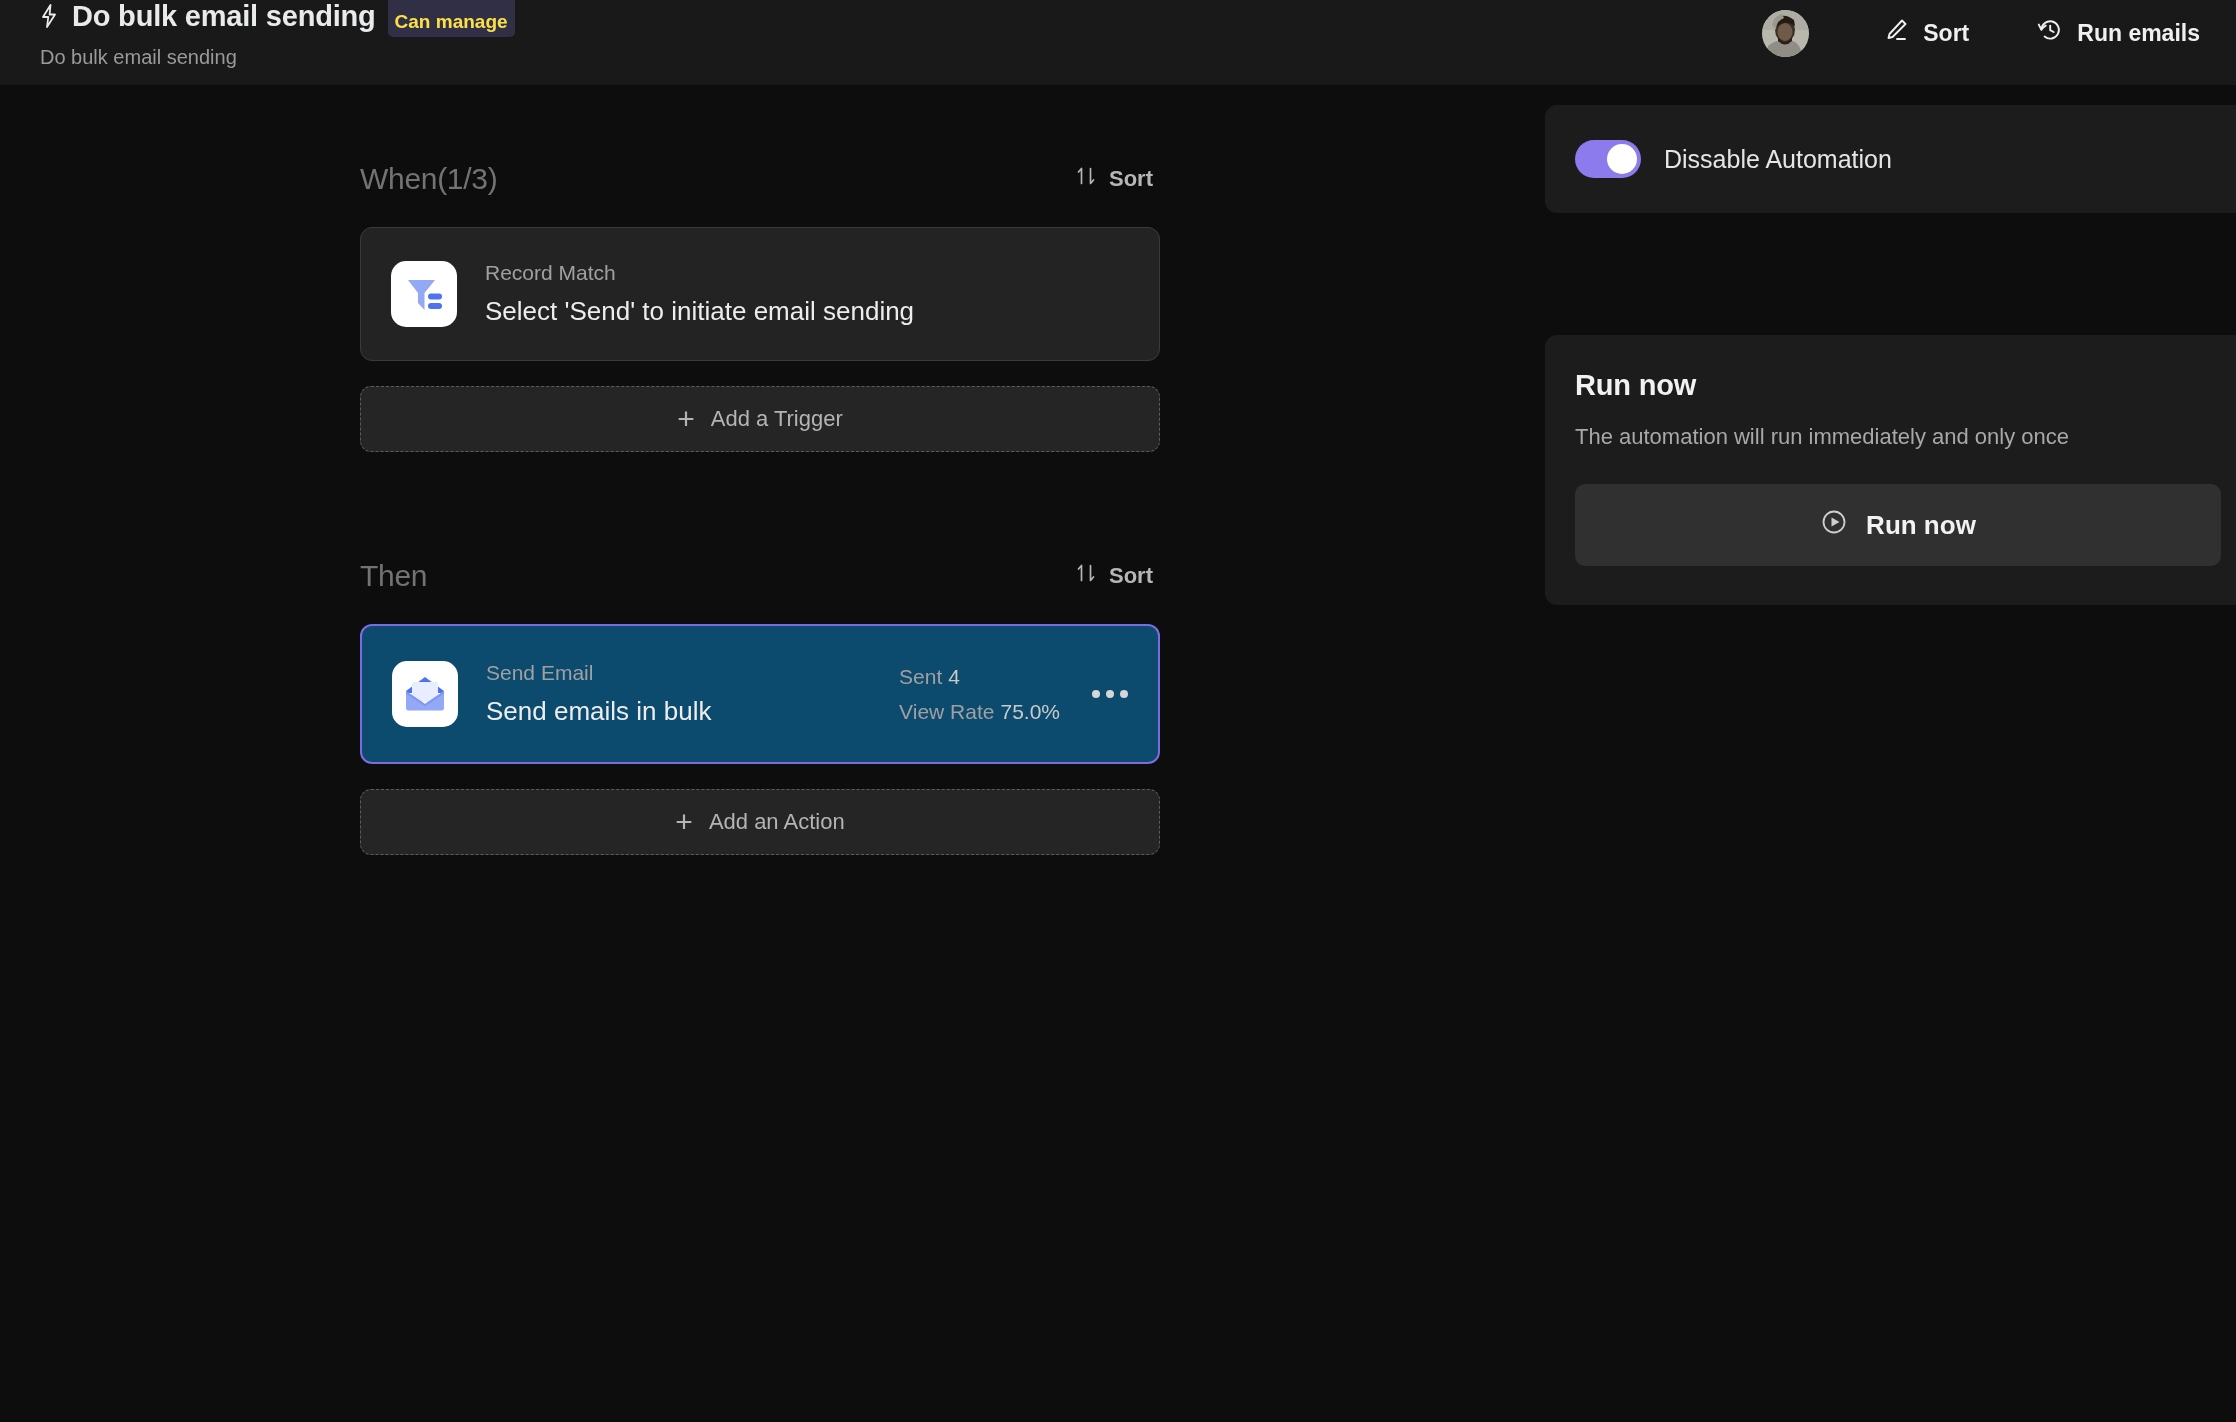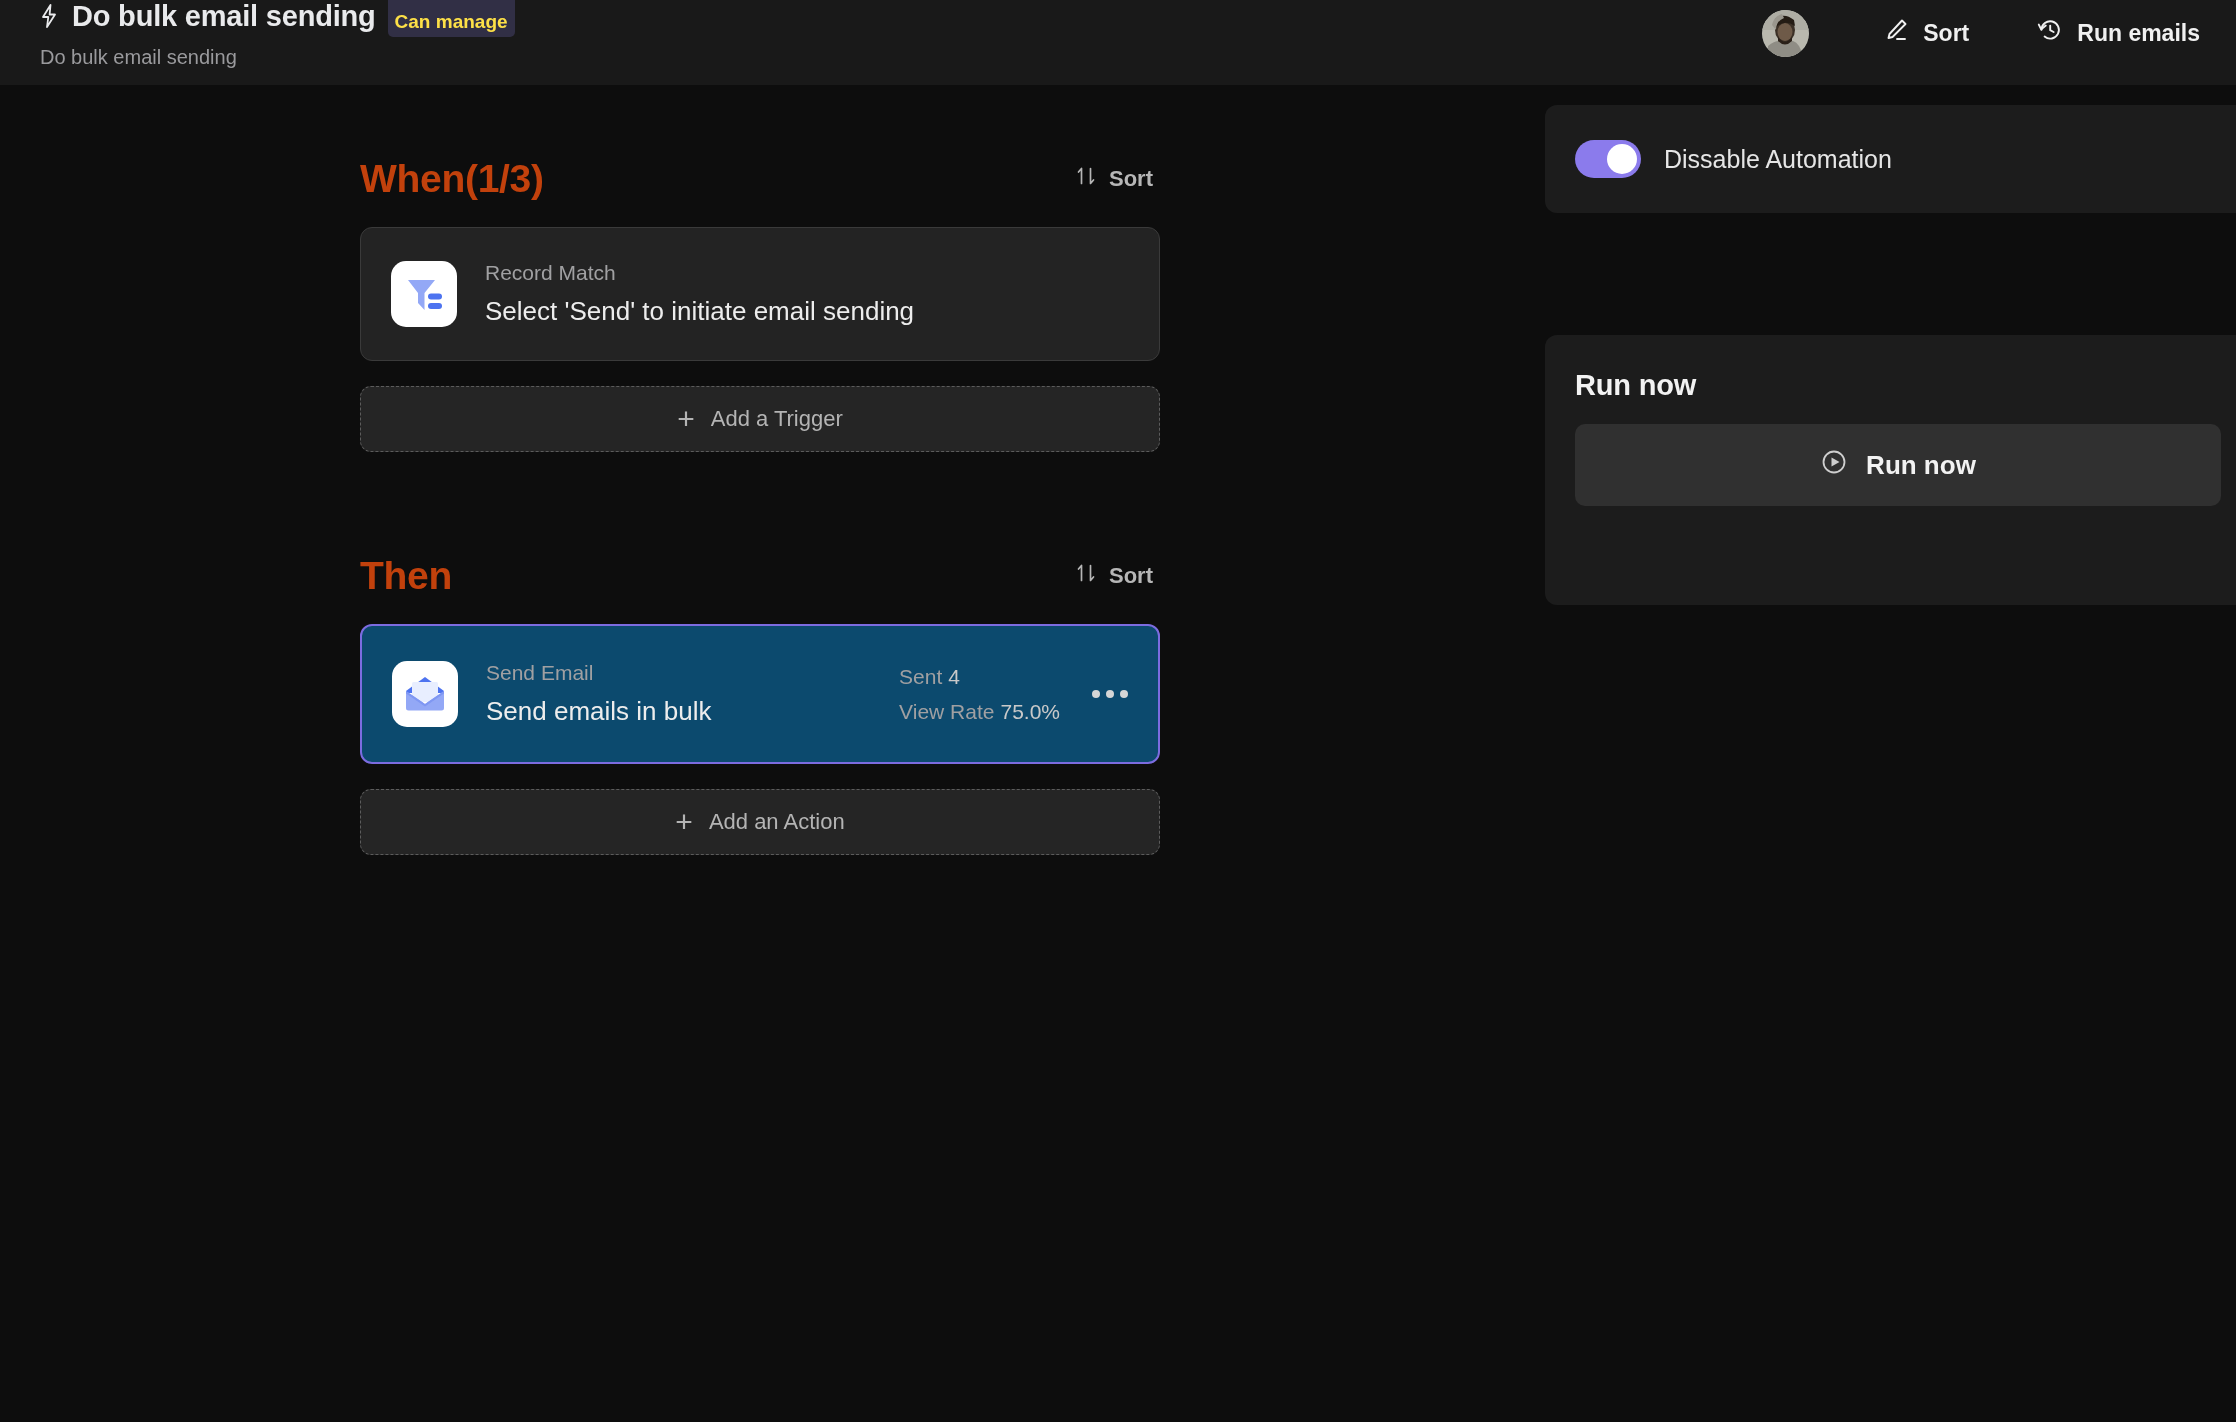--- a/index.html
+++ b/index.html
@@ -144,23 +144,23 @@
   .section-then { top: 469px; }
 
   .section-head {
     display: flex;
     align-items: center;
     justify-content: space-between;
     height: 44px;
     margin-bottom: 26px;
   }
   .section-title {
-    font-size: 39px;
-    font-weight: bold;
-    color: #c2410c;
+    font-size: 30px;
+    font-weight: normal;
+    color: #737373;
     letter-spacing: -0.3px;
   }
   .sort-btn {
     display: flex;
     align-items: center;
     gap: 12px;
     font-size: 22px;
     color: #b6b6b6;
     cursor: pointer;
     background: none;
@@ -504,20 +504,21 @@
 
   <div class="panel-card panel-toggle">
     <div class="toggle">
       <div class="knob"></div>
     </div>
     <div class="toggle-label">Dissable Automation</div>
   </div>
 
   <div class="panel-card panel-run">
     <div class="panel-title">Run now</div>
+    <div class="panel-desc">The automation will run immediately and only once</div>
     <button class="run-now-btn">
       <span>
         <svg width="28" height="28" viewBox="0 0 28 28">
           <circle cx="14" cy="14" r="10.5" fill="none" stroke="#cfcfcf" stroke-width="1.8"></circle>
           <polygon points="11.5,9.5 19.5,14 11.5,18.5" fill="#cfcfcf"></polygon>
         </svg>
       </span>
       <span>Run now</span>
     </button>
   </div>

